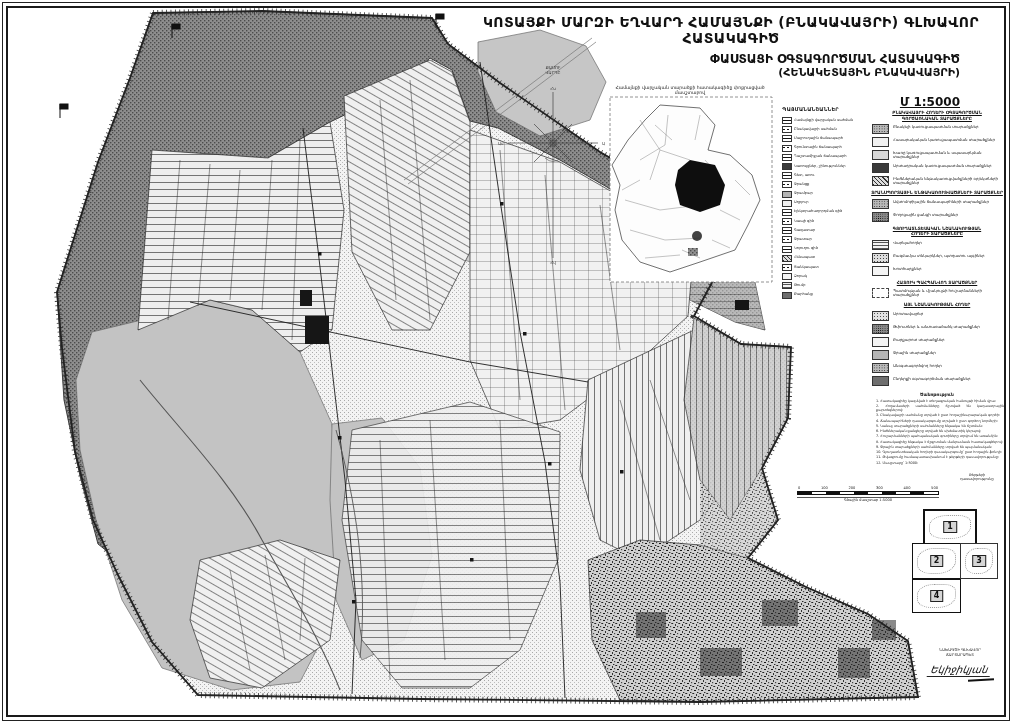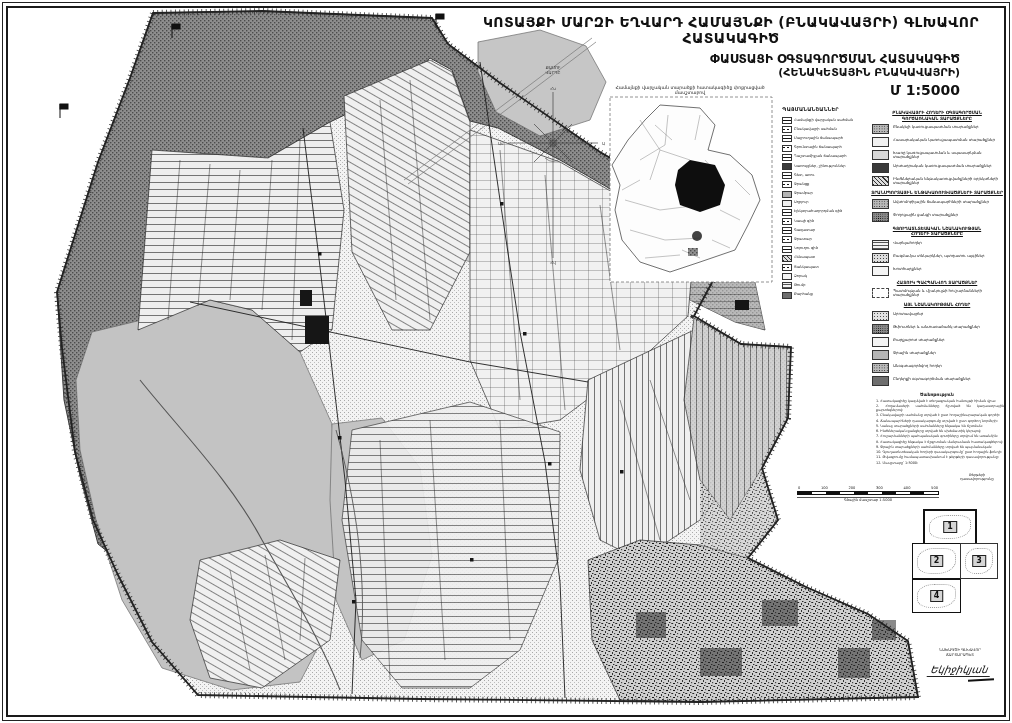--- a/index.html
+++ b/index.html
@@ -7,21 +7,21 @@
          font-family:"DejaVu Sans",sans-serif;color:#111;}
   .frame-outer{position:absolute;inset:2px;border:1px solid #222;pointer-events:none;z-index:40;}
   .frame-inner{position:absolute;inset:6px;border:2px solid #1a1a1a;pointer-events:none;z-index:40;}
   #mapsvg{position:absolute;left:0;top:0;z-index:1;}
   .ov{position:absolute;z-index:10;}
   
   .title{left:448px;top:14px;width:566px;text-align:center;font-size:14px;font-weight:bold;letter-spacing:.4px;}
   .subtitle{right:52px;top:52px;width:330px;text-align:right;font-weight:bold;}
   .subtitle .l1{font-size:12px;}
   .subtitle .l2{font-size:11px;}
-  .subtitle .sc{font-size:14px;margin-top:3px;}
+  .subtitle .sc{font-size:12px;margin-top:16px;text-decoration:underline;}
   .compass-label{left:528px;top:66px;width:50px;text-align:center;font-size:4px;line-height:1.2;color:#333;}
   .inset-caption{left:600px;top:85px;width:180px;text-align:center;font-size:4.6px;color:#222;}
   
   .legend{left:780px;top:106px;width:228px;z-index:12;background:#fff;}
   .mini-col{position:absolute;left:2px;top:0;width:80px;}
   .mini-head{font-size:5px;font-weight:bold;letter-spacing:.3px;margin-bottom:5px;}
   .mini-row{display:flex;align-items:center;margin-bottom:2.2px;}
   .msw{width:8px;height:5px;border:.5px solid #333;margin-right:2px;flex:none;}
   .mini-row .lbl{font-size:3.6px;line-height:1.05;color:#222;}
   .main-col{position:absolute;left:86px;top:0;width:142px;}

